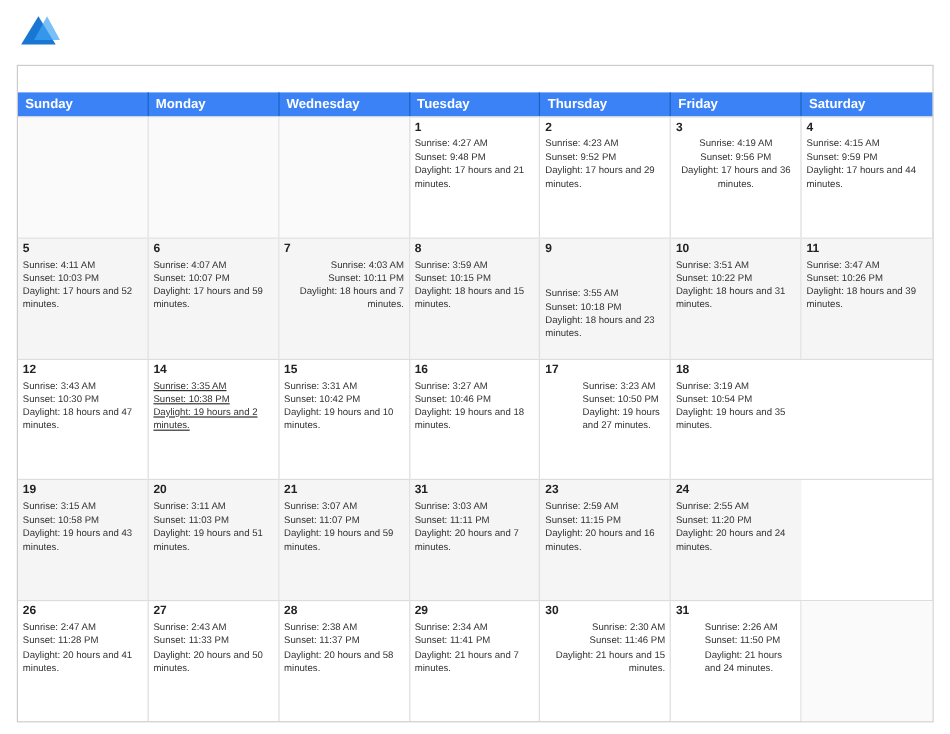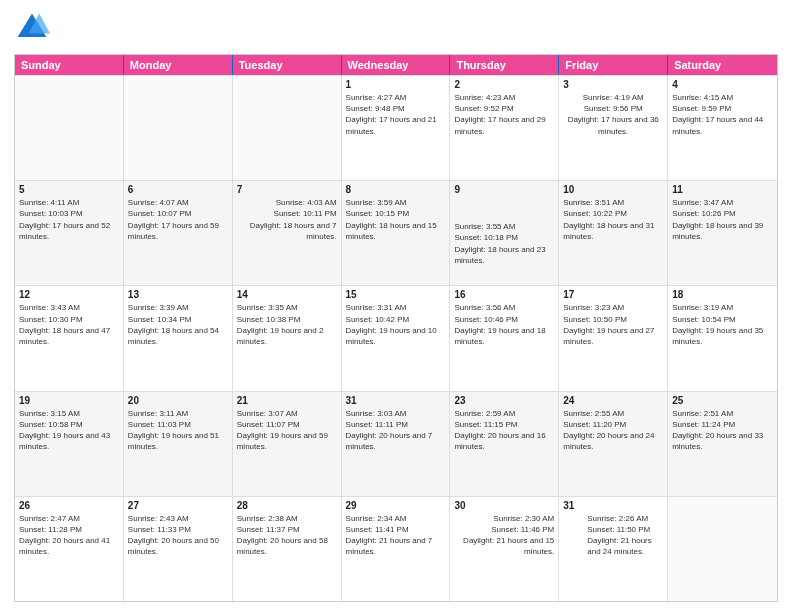--- a/index.html
+++ b/index.html
@@ -62,21 +62,22 @@
     }
     .calendar {
       flex: 1;
       display: flex;
       flex-direction: column;
       border: 1px solid #ccc;
     }
     .cal-header-row {
       display: grid;
       grid-template-columns: repeat(7, 1fr);
-      background: #ec4899;
+      background: #3b82f6;
+      margin-top: 22px;
     }
     .cal-header-cell {
       color: #fff;
       font-size: 11px;
       font-weight: bold;
       padding: 4px 6px;
       border-right: 1px solid #1565c0;
     }
     .cal-header-cell:last-child { border-right: none; }
     .cal-body {
@@ -132,22 +133,22 @@
     <div class="title-block">
       <div class="month-title"></div>
       <div class="subtitle"></div>
     </div>
   </div>
 
   <div class="calendar">
     <div class="cal-header-row">
     <div class="cal-header-cell">Sunday</div>
         <div class="cal-header-cell">Monday</div>
+        <div class="cal-header-cell">Wednesday</div>
         <div class="cal-header-cell">Tuesday</div>
-        <div class="cal-header-cell">Wednesday</div>
         <div class="cal-header-cell">Thursday</div>
         <div class="cal-header-cell">Friday</div>
         <div class="cal-header-cell">Saturday</div>
       </div>
     <div class="cal-body">
     <div class="cal-week">
           <div class="cal-cell empty"></div>
           <div class="cal-cell empty"></div>
           <div class="cal-cell empty"></div>
           <div class="cal-cell">
@@ -220,46 +221,40 @@
           </div>
         </div>
         <div class="cal-week">
           <div class="cal-cell">
             <div class="day-num">12</div>
             <div class="day-info" style="white-space: pre-line;">Sunrise: 3:43 AM
 Sunset: 10:30 PM
 Daylight: 18 hours and 47 minutes.</div>
           </div>
           <div class="cal-cell">
-            <div class="day-num">13</div>
-            <div class="day-info" style="white-space: pre-line;">Sunrise: 3:39 AM
-Sunset: 10:34 PM
-Daylight: 18 hours and 54 minutes.</div>
-          </div>
-          <div class="cal-cell">
             <div class="day-num">14</div>
-            <div class="day-info" style="white-space: pre-line;">Sunrise: 3:35 AM
+            <div class="day-info" style="white-space: pre-line; text-decoration: underline;">Sunrise: 3:35 AM
 Sunset: 10:38 PM
 Daylight: 19 hours and 2 minutes.</div>
           </div>
           <div class="cal-cell">
             <div class="day-num">15</div>
             <div class="day-info" style="white-space: pre-line;">Sunrise: 3:31 AM
 Sunset: 10:42 PM
 Daylight: 19 hours and 10 minutes.</div>
           </div>
           <div class="cal-cell">
             <div class="day-num">16</div>
-            <div class="day-info" style="white-space: pre-line;">Sunrise: 3:56 AM
+            <div class="day-info" style="white-space: pre-line;">Sunrise: 3:27 AM
 Sunset: 10:46 PM
 Daylight: 19 hours and 18 minutes.</div>
           </div>
           <div class="cal-cell">
             <div class="day-num">17</div>
-            <div class="day-info" style="white-space: pre-line;">Sunrise: 3:23 AM
+            <div class="day-info" style="white-space: pre-line; margin-left: 31px;">Sunrise: 3:23 AM
 Sunset: 10:50 PM
 Daylight: 19 hours and 27 minutes.</div>
           </div>
           <div class="cal-cell">
             <div class="day-num">18</div>
             <div class="day-info" style="white-space: pre-line;">Sunrise: 3:19 AM
 Sunset: 10:54 PM
 Daylight: 19 hours and 35 minutes.</div>
           </div>
         </div>
@@ -292,26 +287,20 @@
             <div class="day-num">23</div>
             <div class="day-info" style="white-space: pre-line;">Sunrise: 2:59 AM
 Sunset: 11:15 PM
 Daylight: 20 hours and 16 minutes.</div>
           </div>
           <div class="cal-cell shaded">
             <div class="day-num">24</div>
             <div class="day-info" style="white-space: pre-line;">Sunrise: 2:55 AM
 Sunset: 11:20 PM
 Daylight: 20 hours and 24 minutes.</div>
-          </div>
-          <div class="cal-cell shaded">
-            <div class="day-num">25</div>
-            <div class="day-info" style="white-space: pre-line;">Sunrise: 2:51 AM
-Sunset: 11:24 PM
-Daylight: 20 hours and 33 minutes.</div>
           </div>
         </div>
         <div class="cal-week">
           <div class="cal-cell">
             <div class="day-num">26</div>
             <div class="day-info" style="white-space: pre-line;">Sunrise: 2:47 AM
 Sunset: 11:28 PM
 Daylight: 20 hours and 41 minutes.</div>
           </div>
           <div class="cal-cell">

